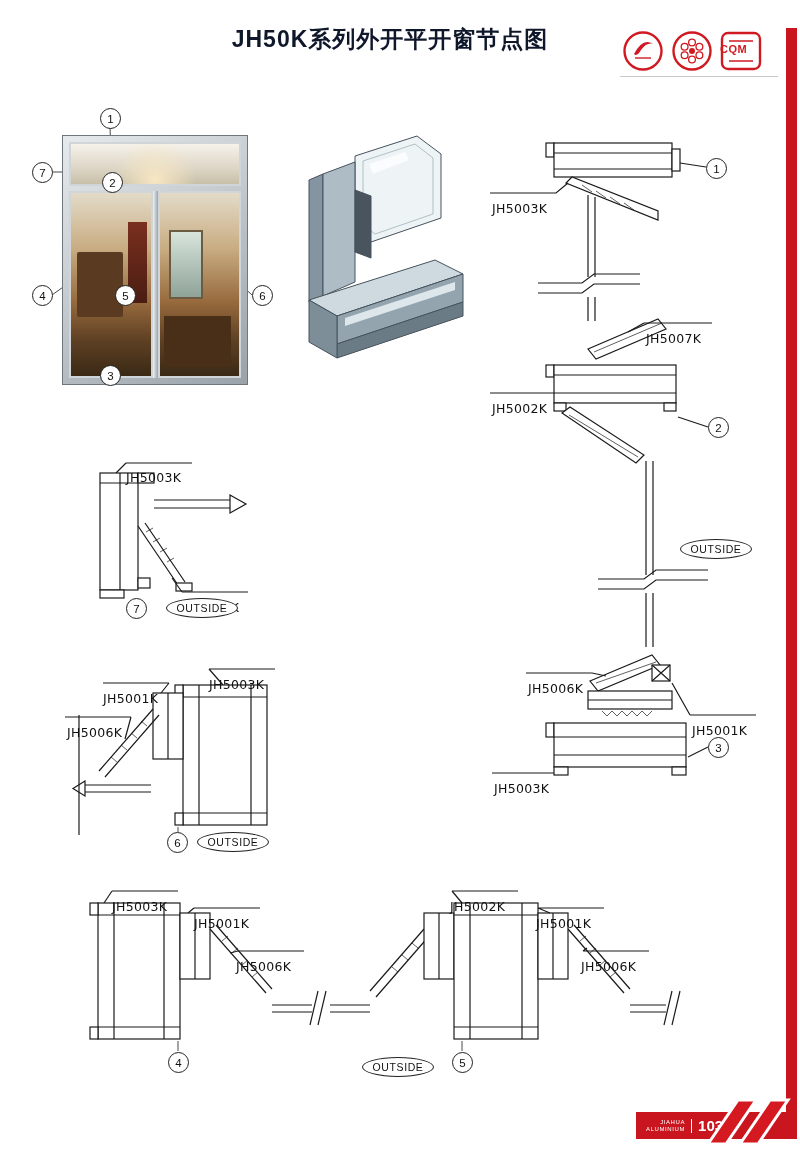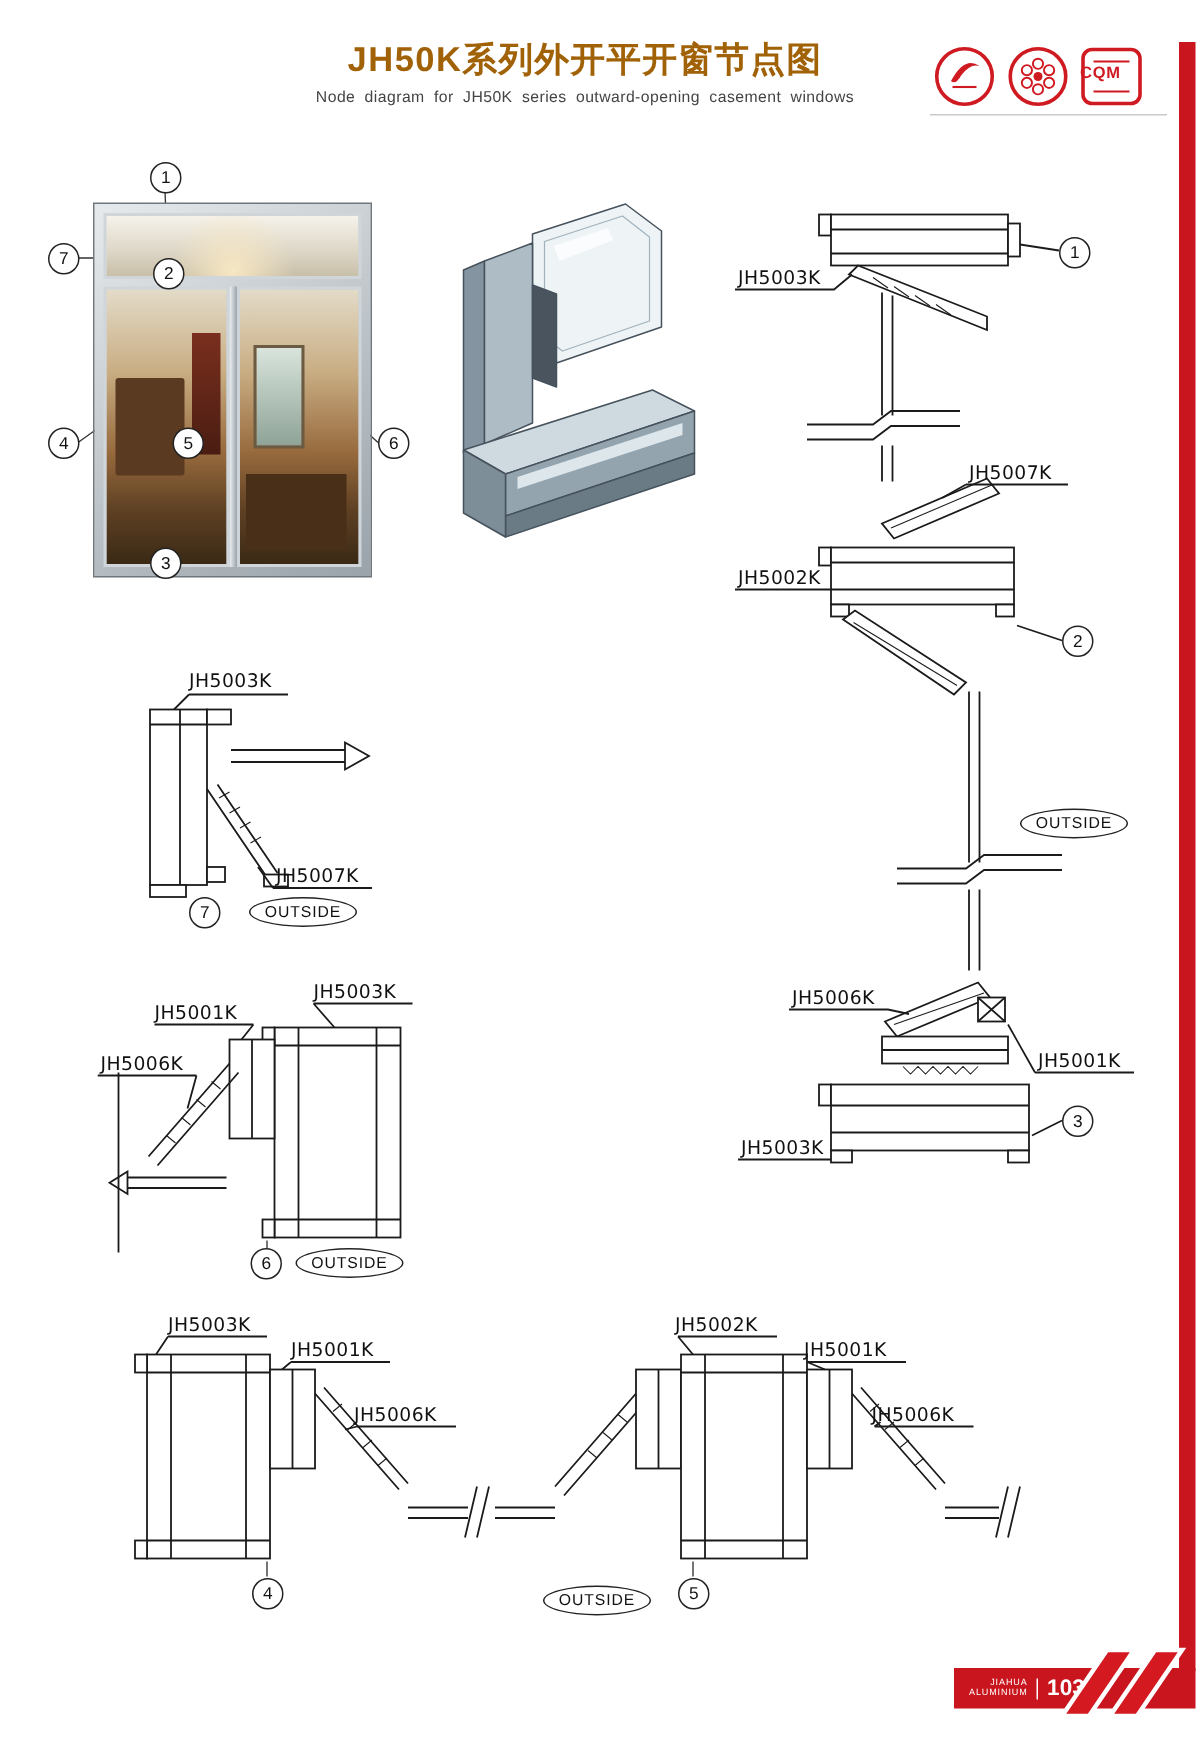--- a/index.html
+++ b/index.html
@@ -2,40 +2,40 @@
 <html><head>
 <meta charset="utf-8">
 <style>
   * { margin:0; padding:0; box-sizing:border-box; }
   html,body { width:800px; height:1167px; }
   body { font-family:"Liberation Sans", sans-serif; background:#fff; }
   .page { position:relative; width:800px; height:1167px; background:#fff; overflow:hidden; }
 
   
   .title-wrap { position:absolute; left:150px; top:24px; width:480px; text-align:center; }
-  .title { font-size:23px; font-weight:bold; color:#a16207; letter-spacing:1px; font-family:"Liberation Sans",sans-serif;text-align:center; }
+  .title { font-size:23px; font-weight:bold; color:#0f172a; letter-spacing:1px; font-family:"Liberation Sans",sans-serif;text-align:center; }
   .subtitle { margin-top:4px; font-size:10.5px; color:#444; letter-spacing:.3px; word-spacing:3px; }
   .logos { position:absolute; left:622px; top:30px; display:flex; gap:7px; align-items:center; }
   .logo { width:42px; height:42px; position:relative; }
   .logo svg { display:block; }
   .cqm-text { position:absolute; left:0; top:13px; width:100%; text-align:left; font-size:11px; font-weight:bold; color:#d01a22; letter-spacing:.5px; }
   .logo-rule { position:absolute; left:620px; top:76px; width:158px; height:1px; background:#c9c9c9; }
 
   
   .side-strip { position:absolute; left:786px; top:28px; width:11px; height:1086px; background:#c9151e; }
   .footer-bar { position:absolute; left:636px; top:1112px; width:161px; height:27px; background:#c9151e; display:flex; align-items:center; padding-left:10px; gap:6px; }
   .brand { display:flex; flex-direction:column; align-items:flex-end; color:#fff; font-size:6px; line-height:7px; letter-spacing:.6px; }
   .vline { width:1px; height:14px; background:#fff; }
   .pageno { color:#fff; font-weight:bold; font-size:15px; }
   .footer-marks { position:absolute; left:694px; top:1096px; }
 
   
   .section { position:absolute; }
   .section svg { position:absolute; left:0; top:0; }
-  .plabel { position:absolute; font-size:12.5px; color:#111; white-space:nowrap; letter-spacing:.3px; font-family:"DejaVu Sans",sans-serif; }
+  .plabel { position:absolute; font-size:12.5px; color:#111; white-space:nowrap; letter-spacing:.3px; font-family:"DejaVu Sans",sans-serif;margin-top:24px; }
   .callout { position:absolute; width:21px; height:21px; border:1.3px solid #222; border-radius:50%;
              display:flex; align-items:center; justify-content:center; font-size:11.5px; color:#111; background:#fff; }
   .outside { position:absolute; width:72px; height:20px; border:1.2px solid #222; border-radius:50%;
              display:flex; align-items:center; justify-content:center; font-size:10.5px; letter-spacing:.6px; color:#111; background:#fff; }
 
   svg .ln { stroke:#1b1b1b; stroke-width:1.2; fill:none; }
   svg .fw { fill:#fff; stroke:#1b1b1b; stroke-width:1.2; }
   svg .tn { stroke:#1b1b1b; stroke-width:.7; fill:none; }
   svg .pl { stroke:#333; stroke-width:.9; fill:none; }
 
@@ -55,21 +55,20 @@
   .pane-right::before{ content:""; position:absolute; left:12%; top:20%; width:38%; height:36%; background:linear-gradient(#d8e4dc,#8fa398); border:2px solid #6b5b43; }
   .pane-right::after { content:""; position:absolute; left:6%; bottom:5%; width:84%; height:28%; background:#4a2f18; }
 </style>
 </head>
 <body>
 
 <div class="page">
 
   <div class="title-wrap">
     <h1 class="title">JH50K系列外开平开窗节点图</h1>
-    <div class="subtitle">Node diagram for JH50K series outward-opening casement windows</div>
   </div>
 
   <div class="logos">
     <div class="logo">
       <svg width="42" height="42" viewBox="0 0 42 42">
         <circle cx="21" cy="21" r="18.5" fill="none" stroke="#d01a22" stroke-width="2.4"></circle>
         <path d="M12,24 Q21,7 31,14 Q25,12 19,20 Q15,27 12,24 Z" fill="#d01a22"></path>
         <path d="M13,28 H29" stroke="#d01a22" stroke-width="1.4"></path>
       </svg>
     </div>

